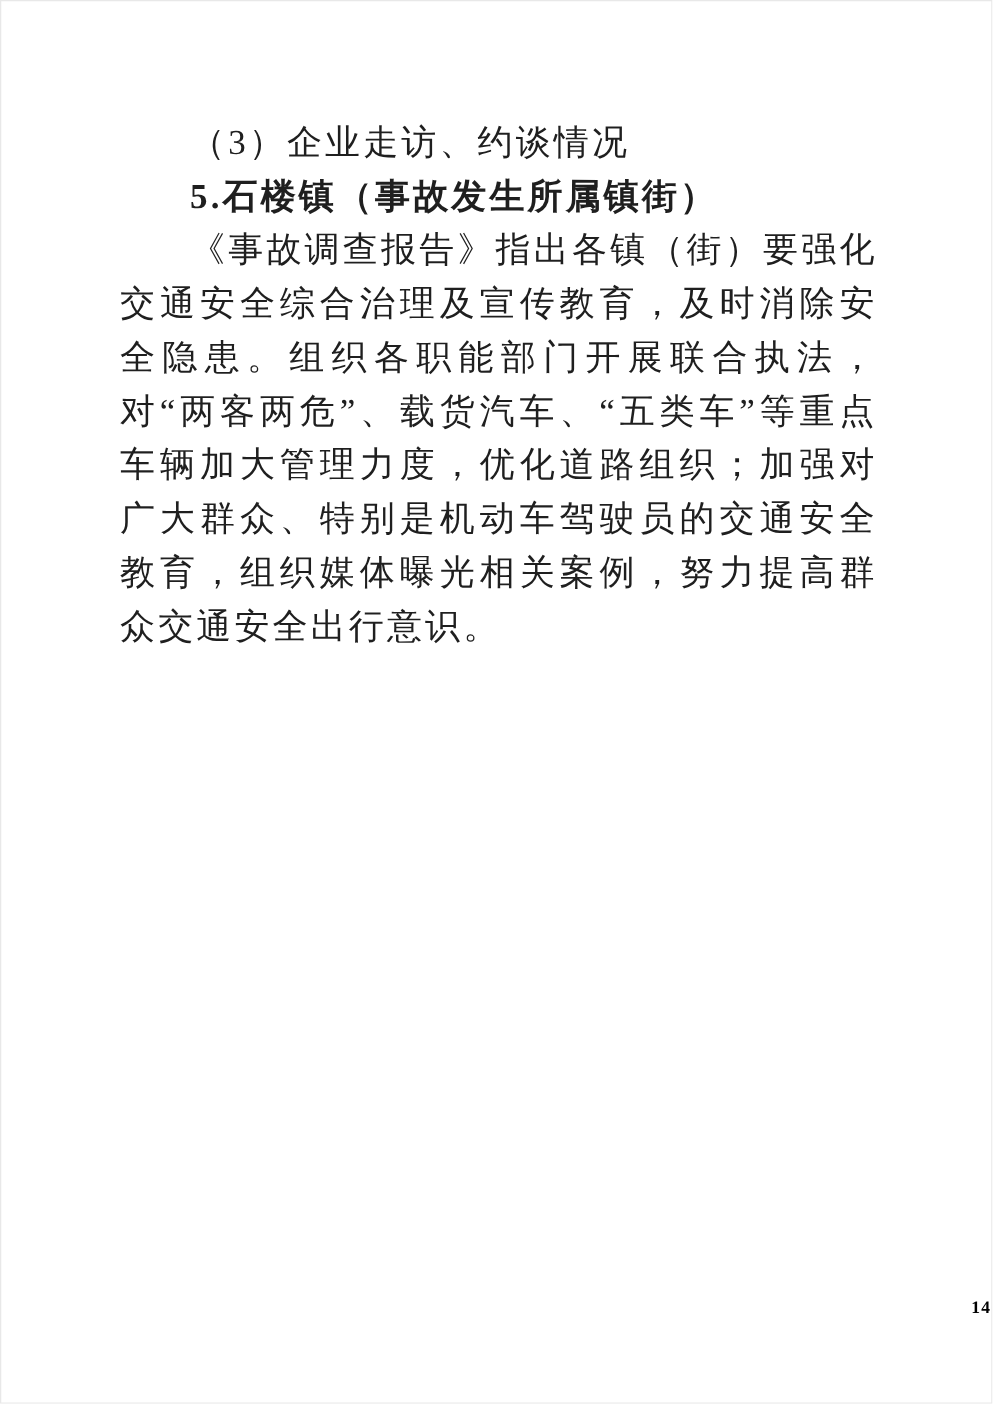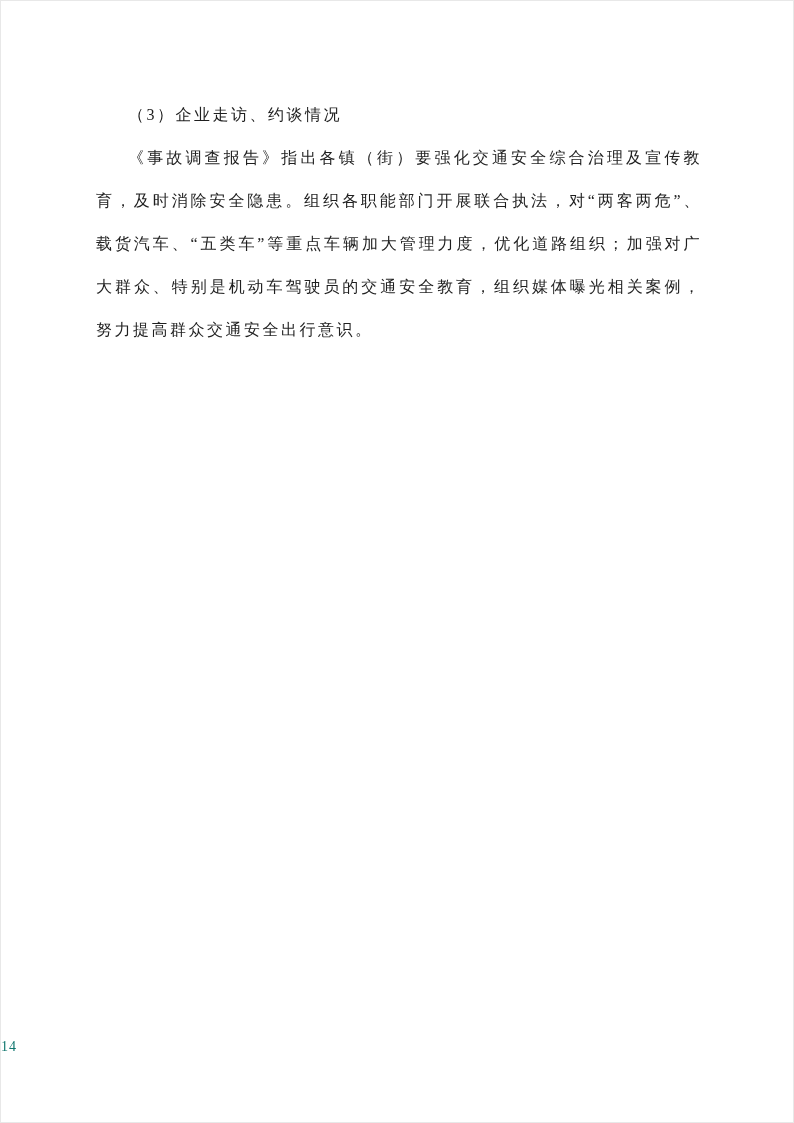--- a/index.html
+++ b/index.html
@@ -20,47 +20,49 @@
   }
   .content {
     position: absolute;
     left: 95px;
     top: 92px;
     width: 606px;
   }
   .content p {
     margin: 0;
     padding: 0;
-    font-size: 16px;
+    font-size: 28px;
     line-height: 43px;
     letter-spacing: 2.5px;
     text-indent: 2em;
     text-align: justify;
     text-justify: inter-ideograph;
   }
   .content p.heading {
     text-align: left;
   }
   .content p.bold {
     font-weight: bold;
   }
   .page-number {
     position: absolute;
     top: 1036px;
     left: 0;
     width: 100%;
-    text-align: left;
+    text-align: right;
     font-size: 14px;
     line-height: 20px;
     letter-spacing: 1px;
-    color: #0f766e;
+    color: #000000;
+    font-weight: bold;
   }
 </style>
 </head>
 <body>
 
 <div class="page">
   <div class="content">
     <p class="heading">（3）企业走访、约谈情况</p>
+    <p class="heading bold">5.石楼镇（事故发生所属镇街）</p>
     <p>《事故调查报告》指出各镇（街）要强化交通安全综合治理及宣传教育，及时消除安全隐患。组织各职能部门开展联合执法，对“两客两危”、载货汽车、“五类车”等重点车辆加大管理力度，优化道路组织；加强对广大群众、特别是机动车驾驶员的交通安全教育，组织媒体曝光相关案例，努力提高群众交通安全出行意识。</p>
   </div>
   <div class="page-number">14</div>
 </div>
 
 </body></html>

